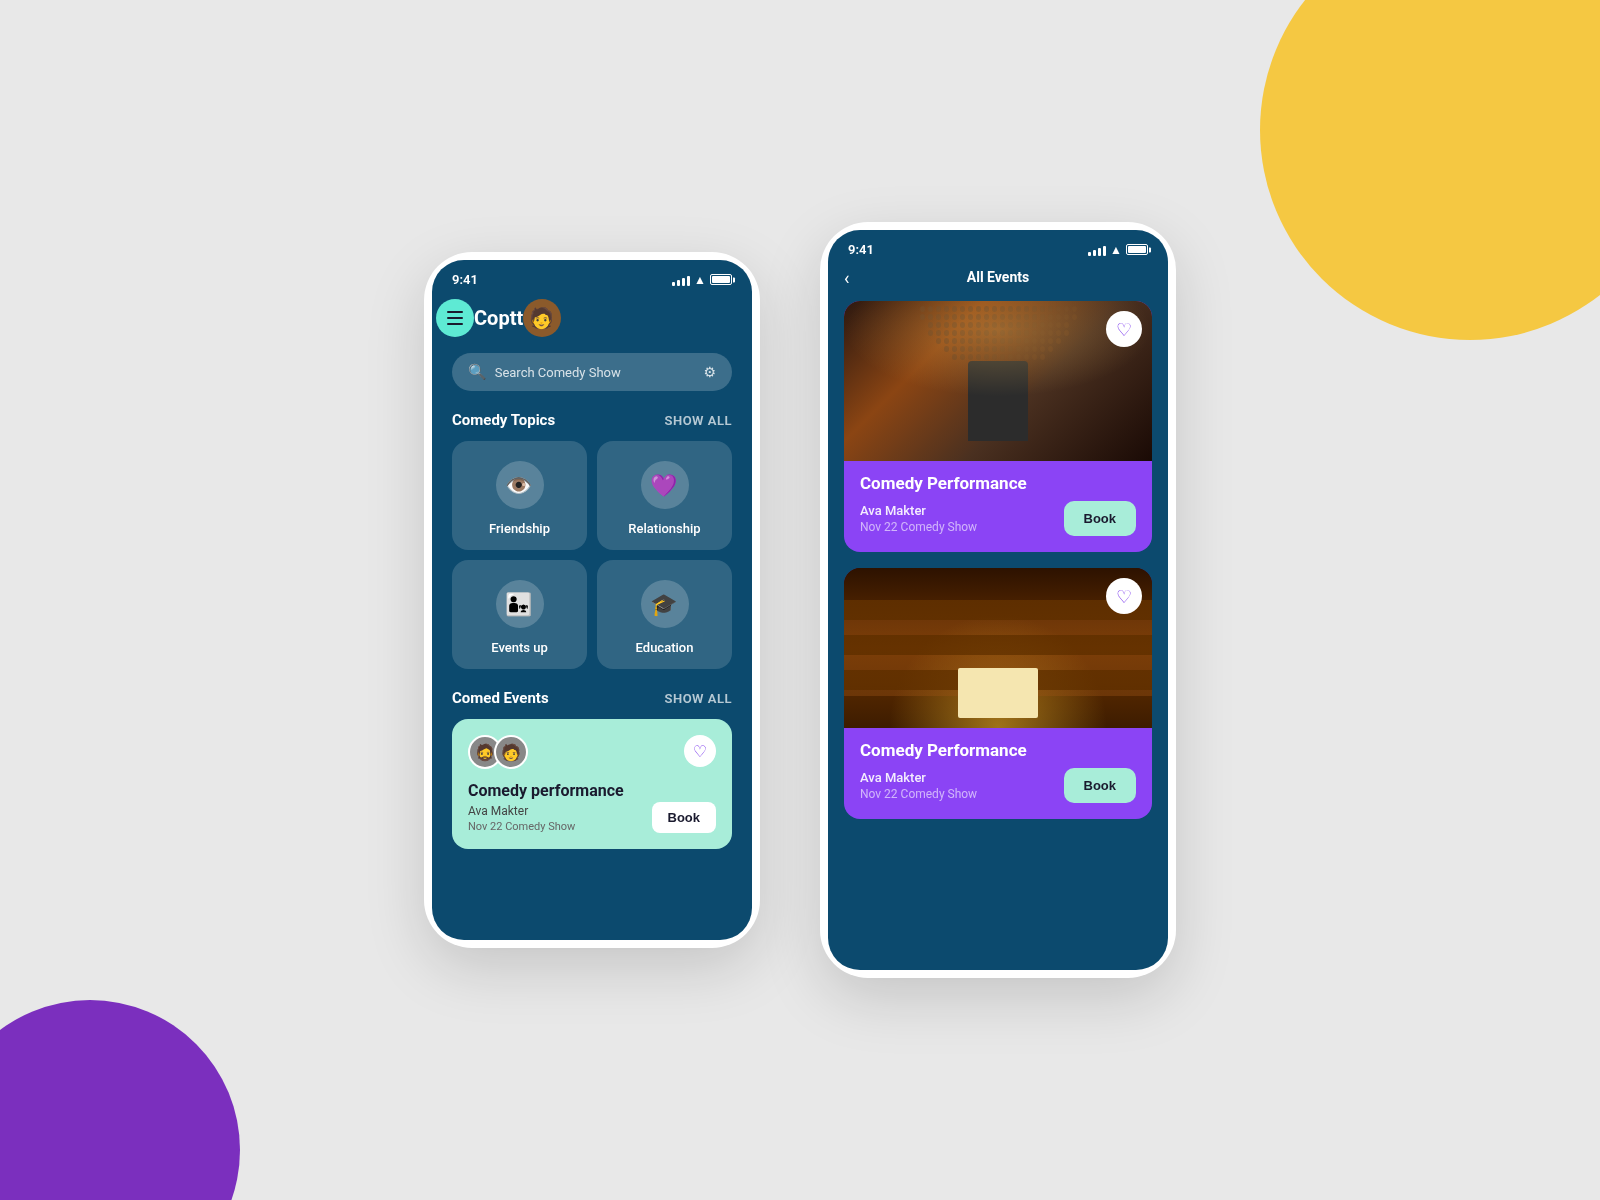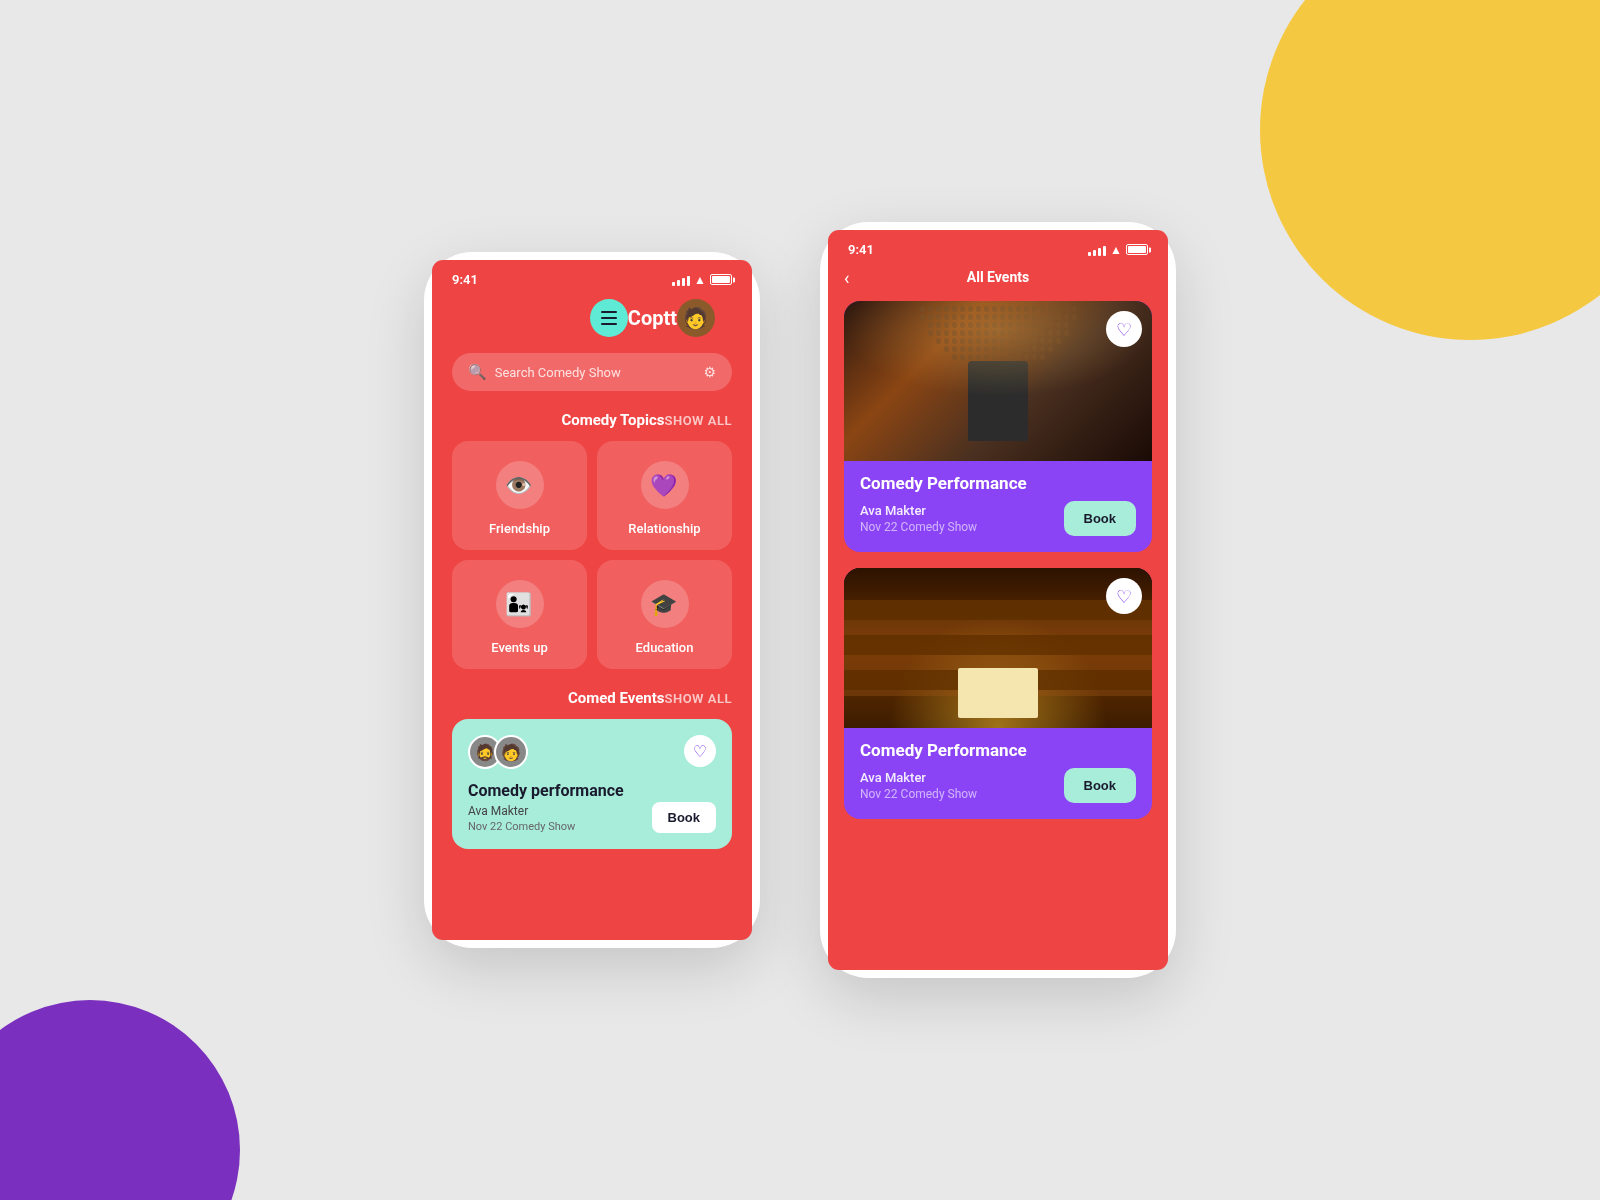--- a/index.html
+++ b/index.html
@@ -50,23 +50,23 @@
     
     .phone {
       background: #fff;
       border-radius: 48px;
       padding: 8px;
       box-shadow: 0 20px 60px rgba(0,0,0,0.15);
       position: relative;
     }
 
     .phone-inner {
-      border-radius: 11px;
+      border-radius: 32px;
       overflow: hidden;
-      background: #ef4444;
+      background: #0c4a6e;
       position: relative;
     }
 
     
     .phone-1 .phone-inner {
       width: 320px;
       height: 680px;
     }
 
     
@@ -137,22 +137,22 @@
       width: 100%;
       height: 100%;
       background: #fff;
       border-radius: 1px;
     }
 
     
     .app-header {
       display: flex;
       align-items: center;
-      justify-content: flex-end;
-      padding: 8px 37px 16px;
+      justify-content: flex-start;
+      padding: 8px 4px 16px;
     }
 
     .menu-btn {
       width: 38px;
       height: 38px;
       background: #5EEAD4;
       border-radius: 50%;
       display: flex;
       align-items: center;
       justify-content: center;
@@ -213,21 +213,21 @@
     }
 
     .filter-icon {
       color: rgba(255,255,255,0.8);
       font-size: 14px;
     }
 
     
     .section-header {
       display: flex;
-      justify-content: flex-end;
+      justify-content: space-between;
       align-items: center;
       padding: 0 20px 12px;
     }
 
     .section-title {
       color: #fff;
       font-size: 15px;
       font-weight: 700;
     }
 

